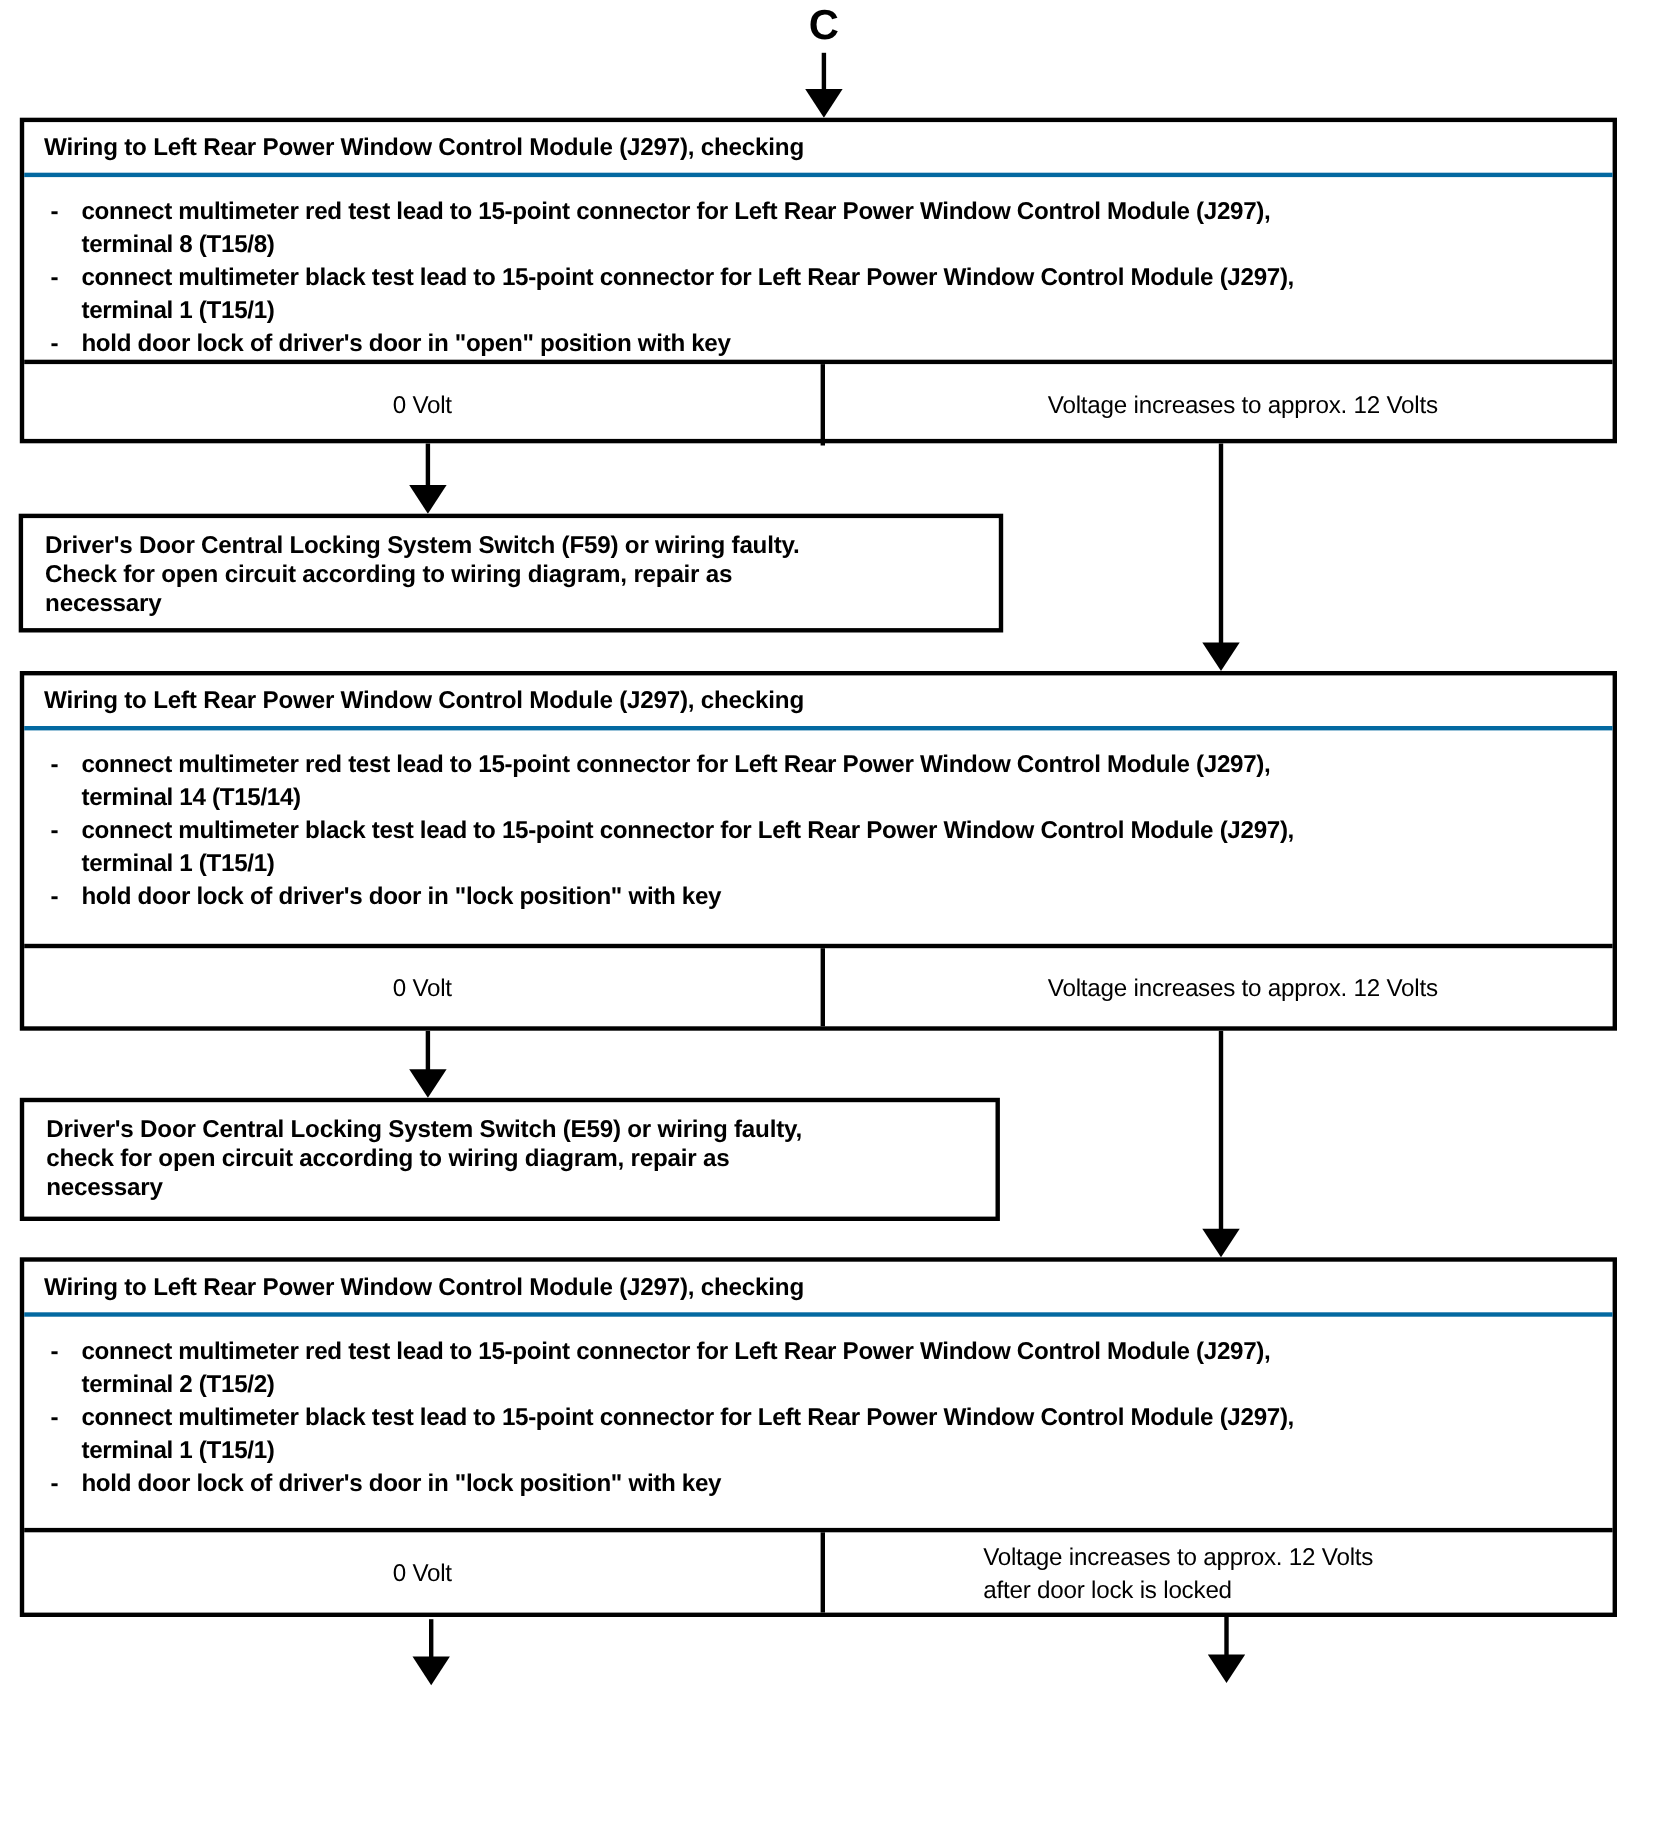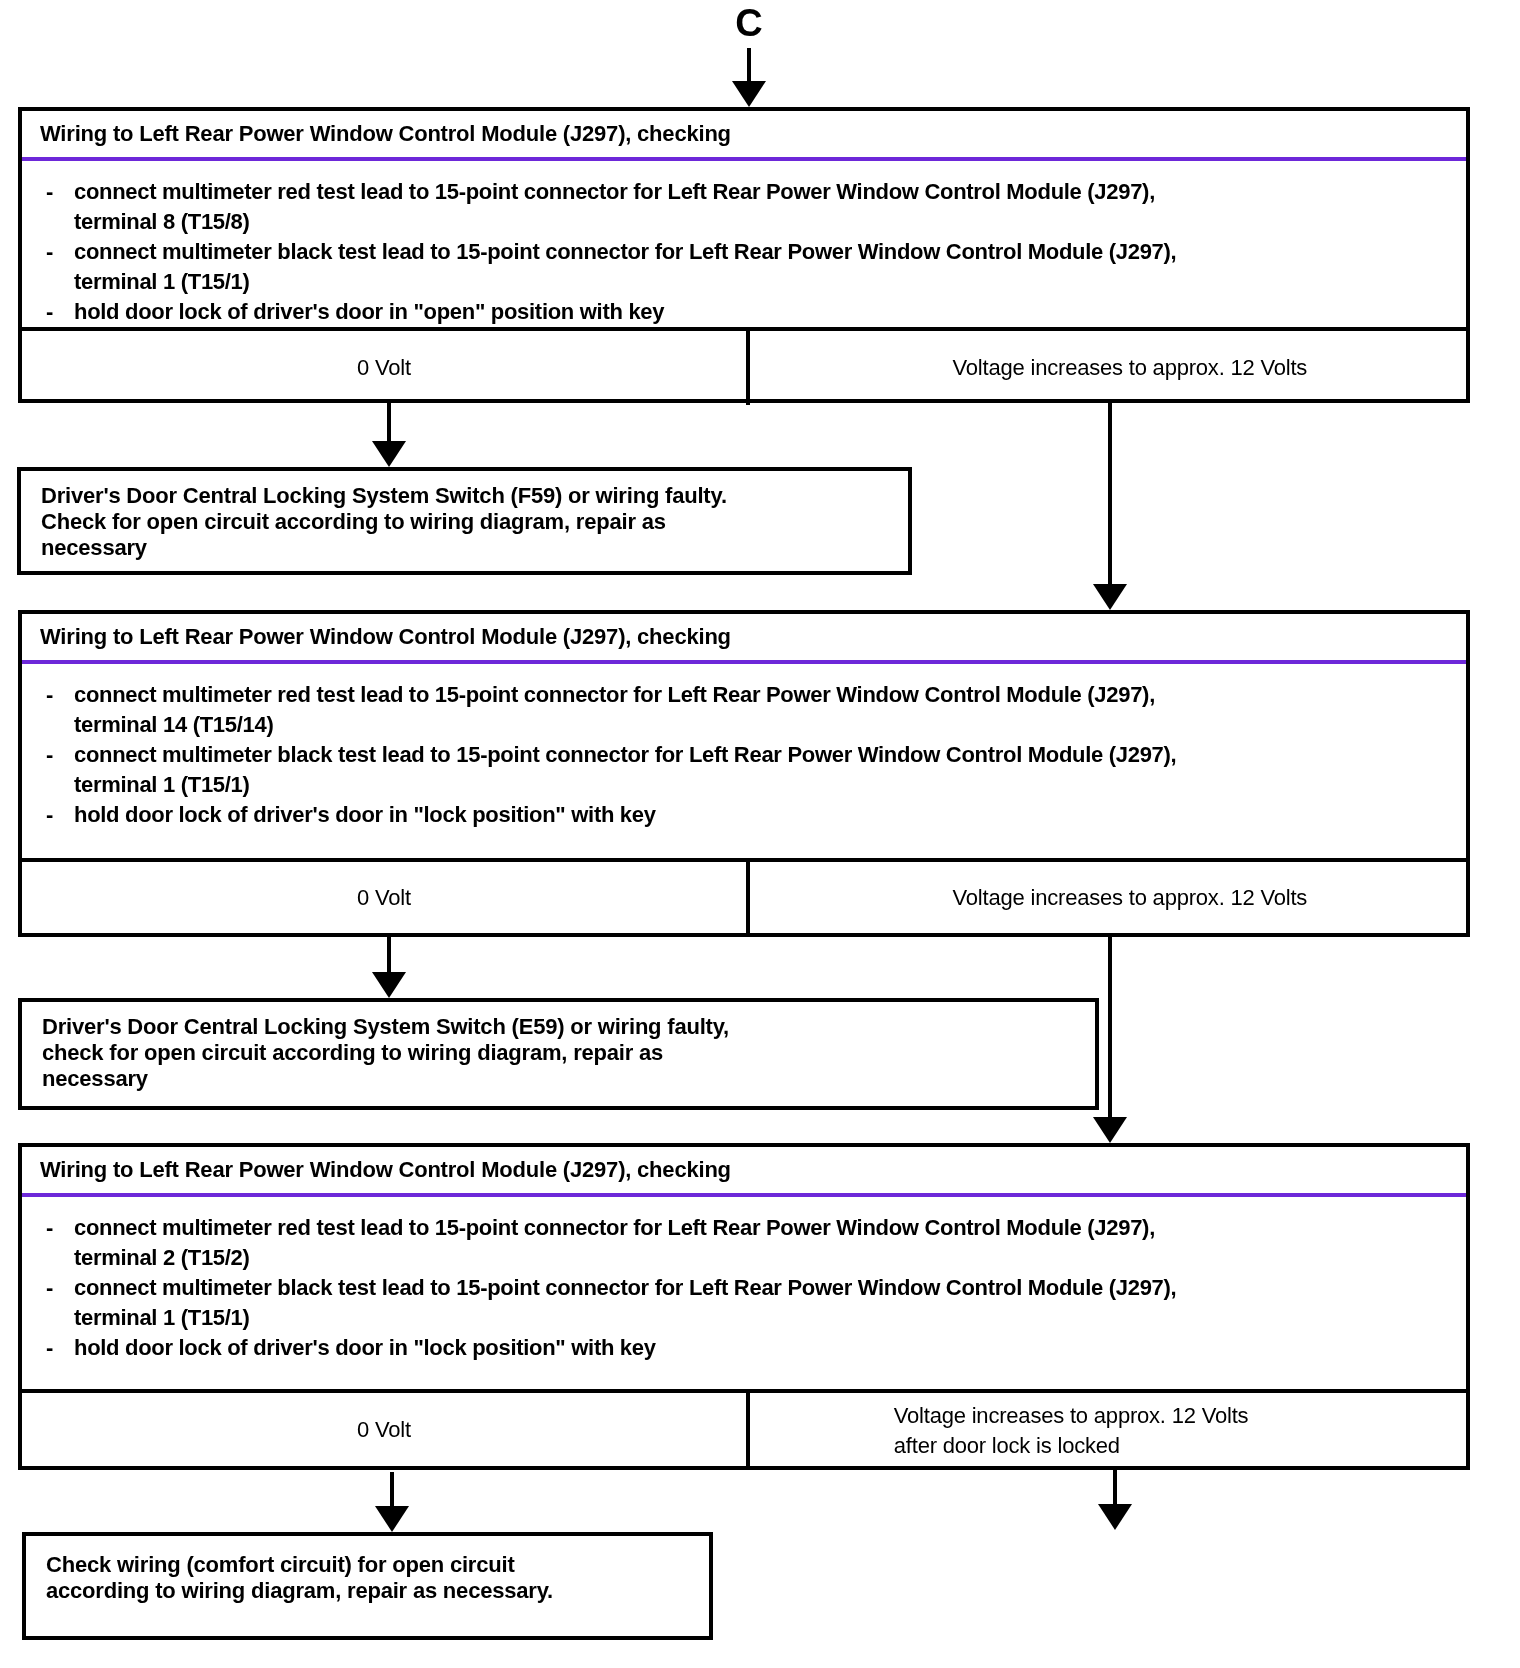--- a/index.html
+++ b/index.html
@@ -10,21 +10,21 @@
   .c-label{position:absolute;left:714px;top:2px;width:70px;text-align:center;
     font-size:38px;font-weight:700;}
   
   .arrow{position:absolute;width:0;}
   .arrow .shaft{position:absolute;top:0;left:-2px;width:4px;background:#000;height:calc(100% - 24px);}
   .arrow .head{position:absolute;bottom:0;left:-17px;width:0;height:0;
     border-left:17px solid transparent;border-right:17px solid transparent;border-top:26px solid #000;}
   
   .box{position:absolute;border:4px solid #000;box-sizing:border-box;background:#fff;
     display:flex;flex-direction:column;}
-  .box-title{height:46px;flex:none;border-bottom:4px solid #6d28d9;display:flex;align-items:center;
+  .box-title{height:46px;flex:none;border-bottom:4px solid #0369a1;display:flex;align-items:center;
     padding-left:18px;font-size:22px;font-weight:700;letter-spacing:-0.2px;}
   .box-body{flex:1;padding:16px 10px 0 24px;font-size:22px;font-weight:700;line-height:30px;letter-spacing:-0.3px;}
   .bullet{display:flex;}
   .dash{width:28px;flex:none;}
   .btext{white-space:pre-line;}
   .results{display:flex;flex:none;border-top:4px solid #000;box-sizing:border-box;}
   .res-cell{display:flex;align-items:center;justify-content:center;
     font-size:22px;font-weight:400;white-space:pre-line;letter-spacing:-0.2px;line-height:30px;}
   .res-left{width:50.4%;flex:none;border-right:4px solid #000;box-sizing:border-box;}
   .res-right{flex:1;margin-left:44px;}
@@ -116,21 +116,21 @@
           <span class="dash">-</span>
           <span class="btext">hold door lock of driver's door in "lock position" with key</span>
         </div>
     </div>
     <div class="results" style="height:75px;">
       <div class="res-cell res-left">0 Volt</div>
       <div class="res-cell res-right">Voltage increases to approx. 12 Volts</div>
     </div>
   </div>
 
-  <div class="outcome" style="left:18px;top:998px;width:1081px;height:112px;">Driver's Door Central Locking System Switch (E59) or wiring faulty,
+  <div class="outcome" style="left:18px;top:998px;width:891px;height:112px;">Driver's Door Central Locking System Switch (E59) or wiring faulty,
 check for open circuit according to wiring diagram, repair as
 necessary</div>
 
   <div class="box" style="left:18px;top:1143px;width:1452px;height:327px;">
     <div class="box-title">Wiring to Left Rear Power Window Control Module (J297), checking</div>
     <div class="box-body">
       <div class="bullet">
           <span class="dash">-</span>
           <span class="btext">connect multimeter red test lead to 15-point connector for Left Rear Power Window Control Module (J297),
 terminal 2 (T15/2)</span>
@@ -145,16 +145,14 @@
           <span class="btext">hold door lock of driver's door in "lock position" with key</span>
         </div>
     </div>
     <div class="results" style="height:77px;">
       <div class="res-cell res-left">0 Volt</div>
       <div class="res-cell res-right left-align">Voltage increases to approx. 12 Volts
 after door lock is locked</div>
     </div>
   </div>
 
-  <div class="outcome" style="left:22px;top:1532px;width:691px;height:108px;padding-top:16px;">Check wiring (comfort circuit) for open circuit
-according to wiring diagram, repair as necessary.</div>
 
 </div>
 
 </body></html>

